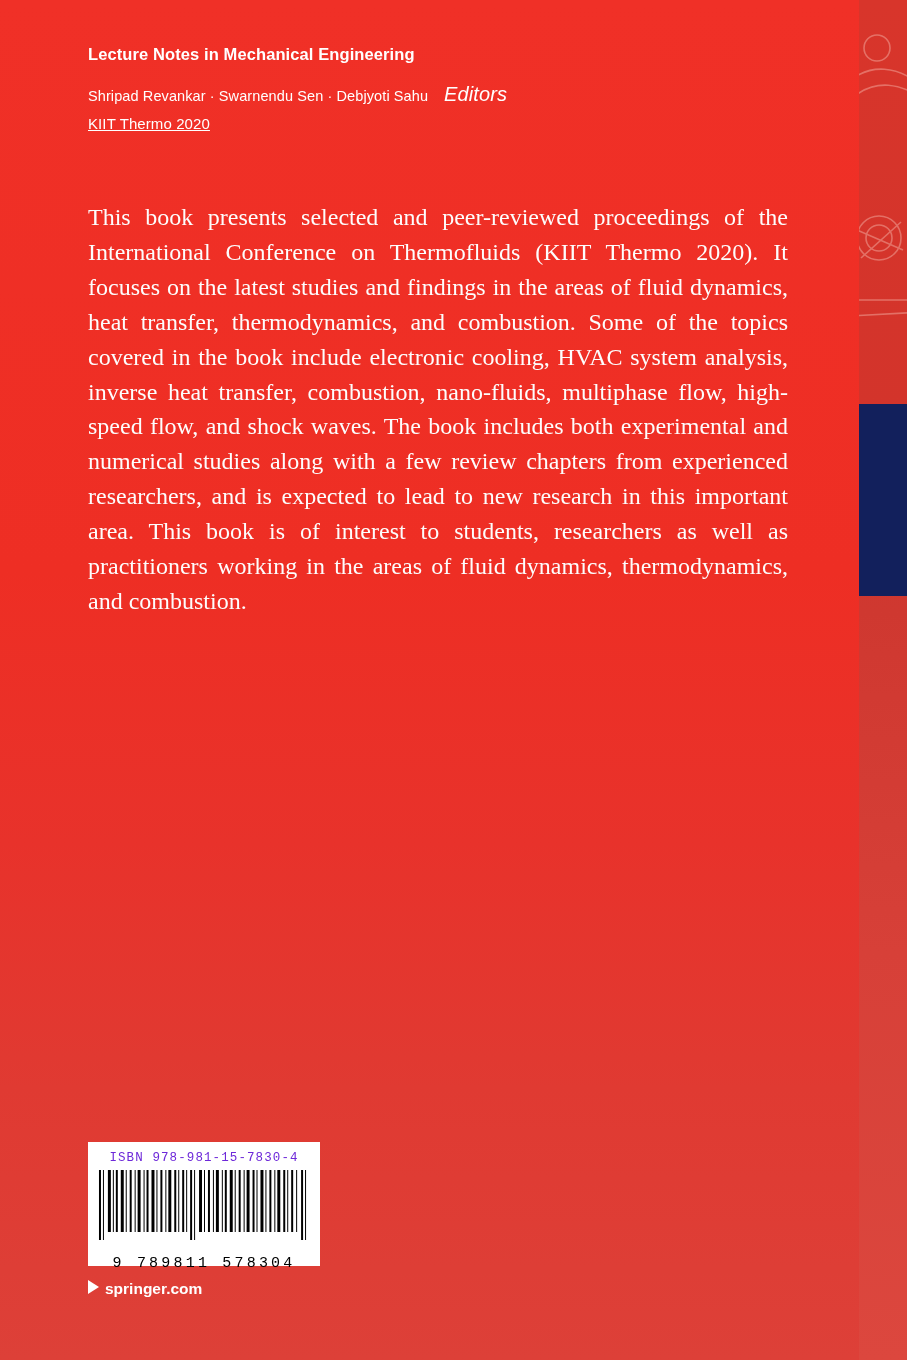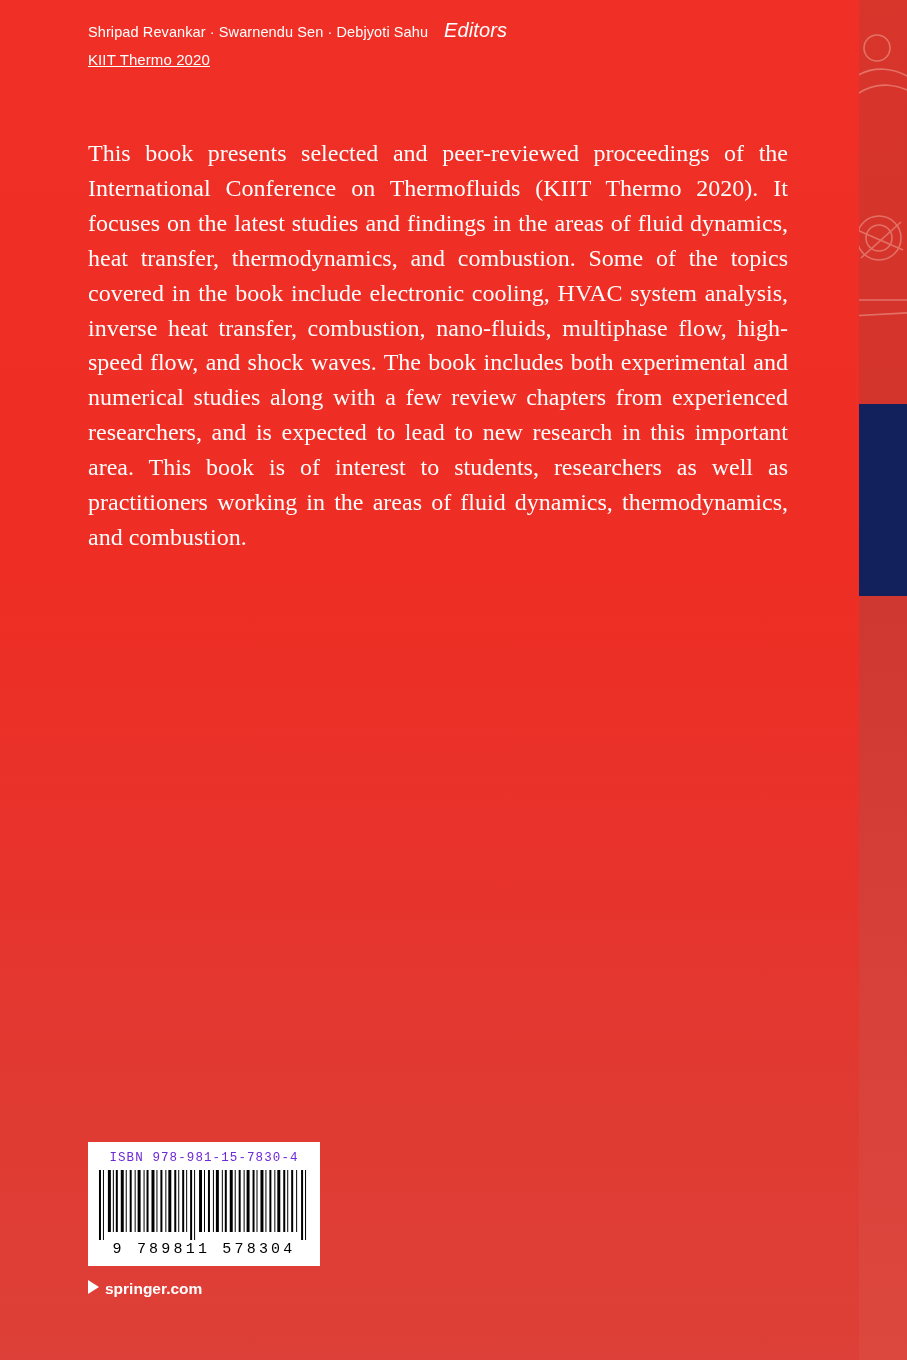--- a/index.html
+++ b/index.html
@@ -122,21 +122,21 @@
     height: 70px;
     width: 100%;
     display: block;
   }
   #ean-text {
     font-family: "Liberation Mono", monospace;
     font-size: 15px;
     color: #000000;
     letter-spacing: 3.2px;
     text-align: center;
-    margin-top: 1px;
+    margin-top: 15px;
   }
   #springer {
     margin-top: 14px;
     display: flex;
     align-items: flex-start;
     gap: 6px;
     color: #ffffff;
     font-size: 15.5px;
     font-weight: bold;
   }
@@ -164,20 +164,21 @@
         <path d="M8 230 L 54 250"></path>
         <path d="M12 258 L 52 222"></path>
         <path d="M0 300 L 74 300"></path>
         <path d="M0 316 L 74 312"></path>
       </g>
     </svg>
     <div class="navy"></div>
   </div>
 
   <div id="content">
+    <div class="series">Lecture Notes in Mechanical Engineering</div>
 
     <div class="editors">
       <span>Shripad Revankar · Swarnendu Sen · Debjyoti Sahu</span><span class="role">Editors</span>
     </div>
 
     <div class="subtitle">KIIT Thermo 2020</div>
 
     <div class="blurb">This book presents selected and peer-reviewed proceedings of the International Conference on Thermofluids (KIIT Thermo 2020). It focuses on the latest studies and findings in the areas of fluid dynamics, heat transfer, thermodynamics, and combustion. Some of the topics covered in the book include electronic cooling, HVAC system analysis, inverse heat transfer, combustion, nano-fluids, multiphase flow, high-speed flow, and shock waves. The book includes both experimental and numerical studies along with a few review chapters from experienced researchers, and is expected to lead to new research in this important area. This book is of interest to students, researchers as well as practitioners working in the areas of fluid dynamics, thermodynamics, and combustion.</div>
   </div>
 

